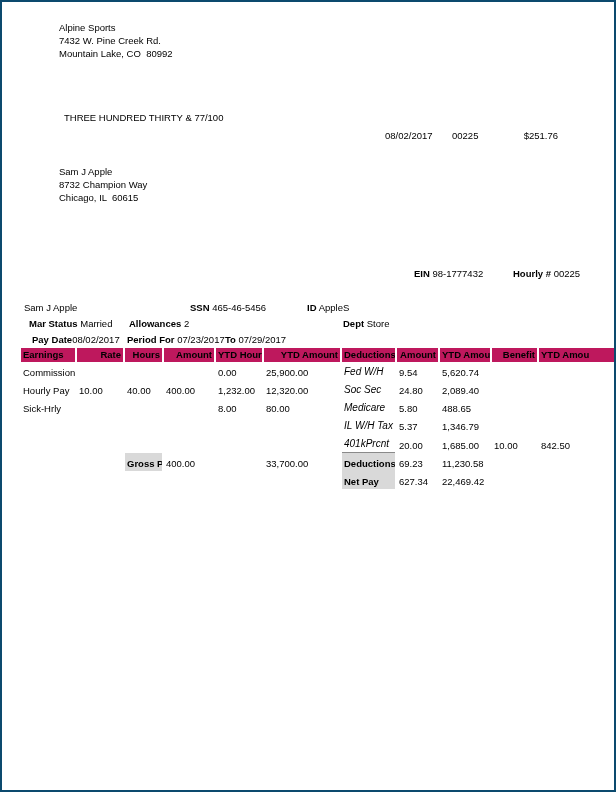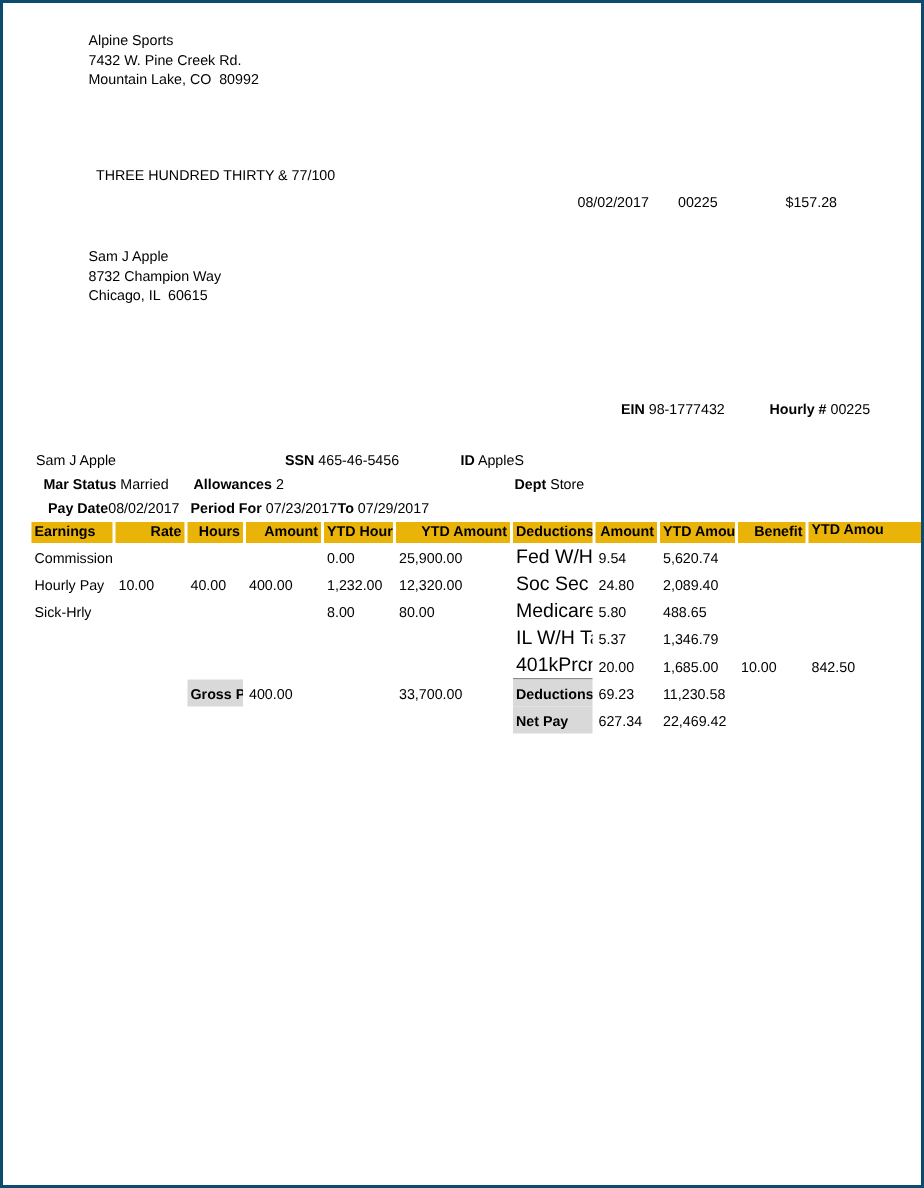--- a/index.html
+++ b/index.html
@@ -20,53 +20,53 @@
   .ra{text-align:right;}
   .pair .lbl{font-weight:bold;}
 
   table.stub{
     position:absolute;left:17px;top:346px;
     border-collapse:separate;border-spacing:2px 0;
     table-layout:fixed;width:598px;
     font-size:9.5px;line-height:1;
   }
   table.stub th{
-    background:#eab308;font-weight:bold;
+    background:#be185d;font-weight:bold;
     height:12px;padding:1px 2px;
     text-align:right;white-space:nowrap;overflow:hidden;
   }
   table.stub th.l{text-align:left;}
   table.stub td{
     height:15px;padding:0 2px 3px 2px;
     vertical-align:bottom;white-space:nowrap;overflow:hidden;
   }
   table.stub td.num{text-align:left;}
   table.stub td.l{text-align:left;}
-  table.stub td.ded{font-size:13px;}
+  table.stub td.ded{font-size:10px;font-style:italic;}
   table.stub td.sep{border-bottom:1px solid #8a8a8a;}
   table.stub td.gray{background:#d9d9d9;font-weight:bold;}
   table.stub td.byt{padding-right:24px;}
   .clipspan{display:inline-block;width:48px;overflow:hidden;white-space:nowrap;}
 </style>
 </head>
 <body>
 
 <div class="page">
 
   <div class="abs addr" style="left:57px;top:19px;">
     <div class="pre">Alpine Sports</div>
     <div class="pre">7432 W. Pine Creek Rd.</div>
     <div class="pre">Mountain Lake, CO  80992</div>
   </div>
 
   <div class="abs" style="left:62px;top:110px;">THREE HUNDRED THIRTY &amp; 77/100</div>
 
   <div class="abs" style="left:383px;top:128px;">08/02/2017</div>
   <div class="abs" style="left:450px;top:128px;">00225</div>
-  <div class="abs ra" style="left:480px;top:128px;width:76px;">$157.28</div>
+  <div class="abs ra" style="left:480px;top:128px;width:76px;">$251.76</div>
 
   <div class="abs addr" style="left:57px;top:163px;">
     <div class="pre">Sam J Apple</div>
     <div class="pre">8732 Champion Way</div>
     <div class="pre">Chicago, IL  60615</div>
   </div>
 
   <div class="abs pair" style="left:412px;top:266px;">
     <span class="lbl">EIN</span>
     <span>98-1777432</span>

